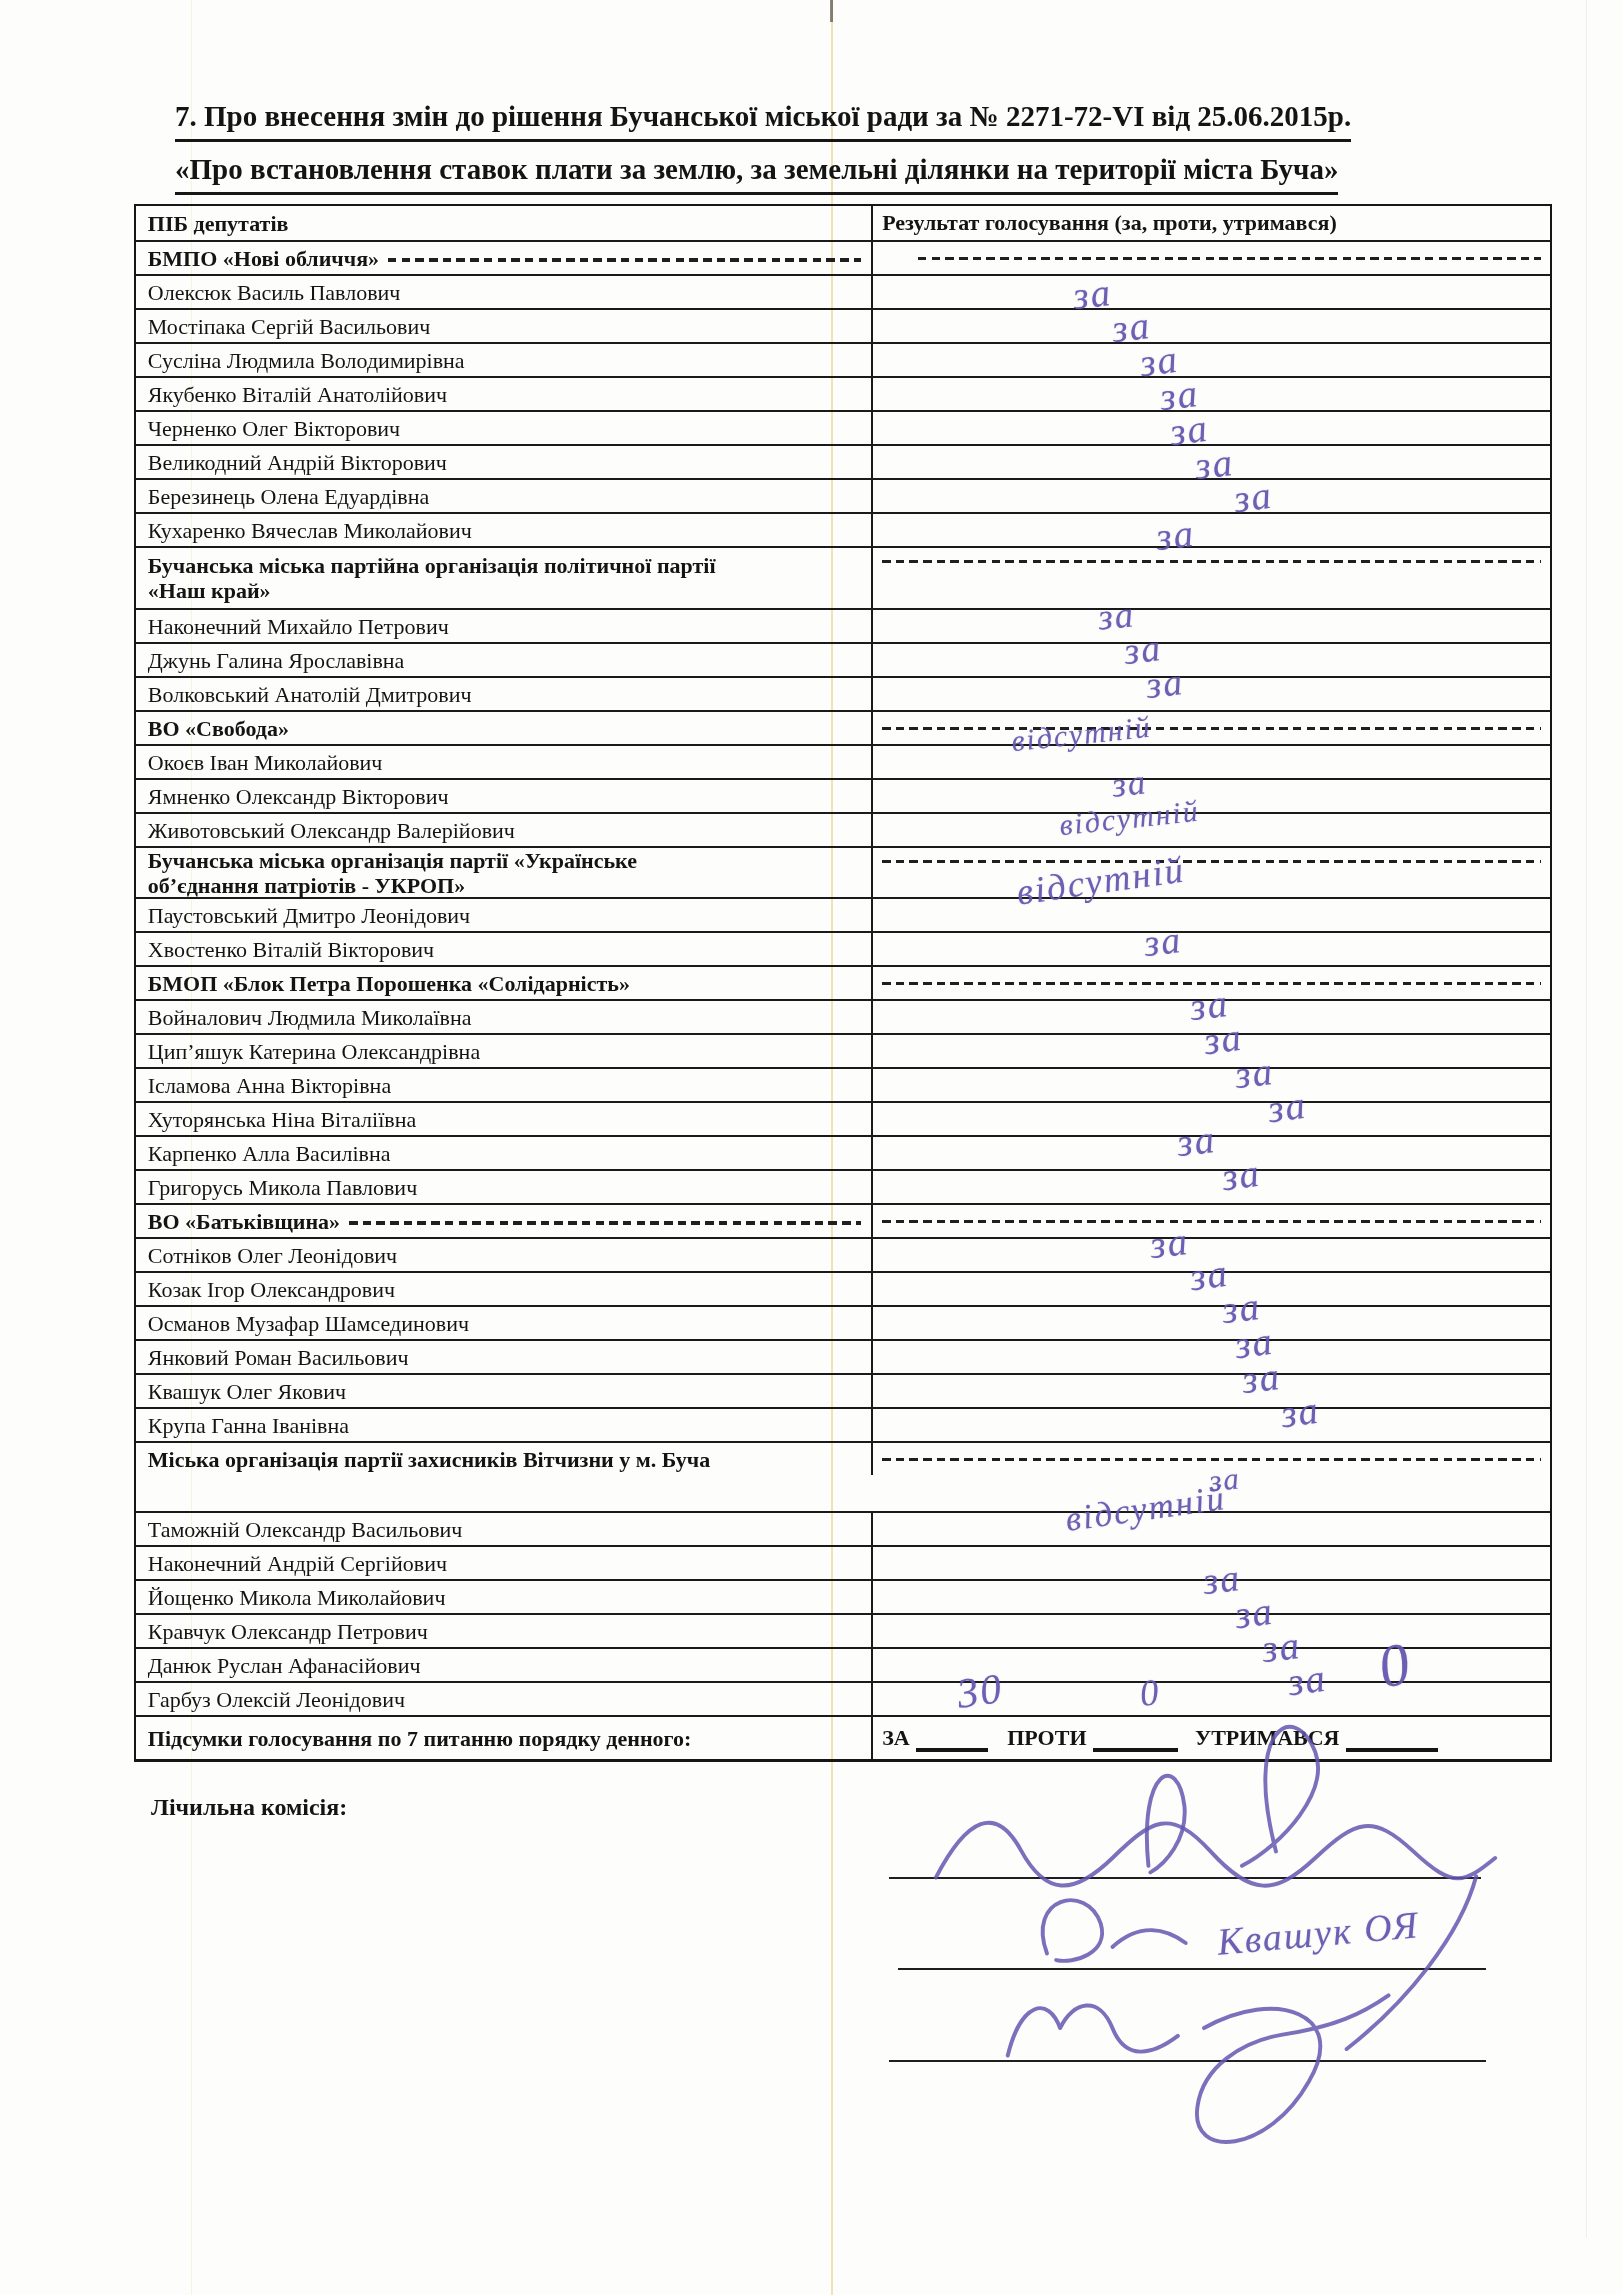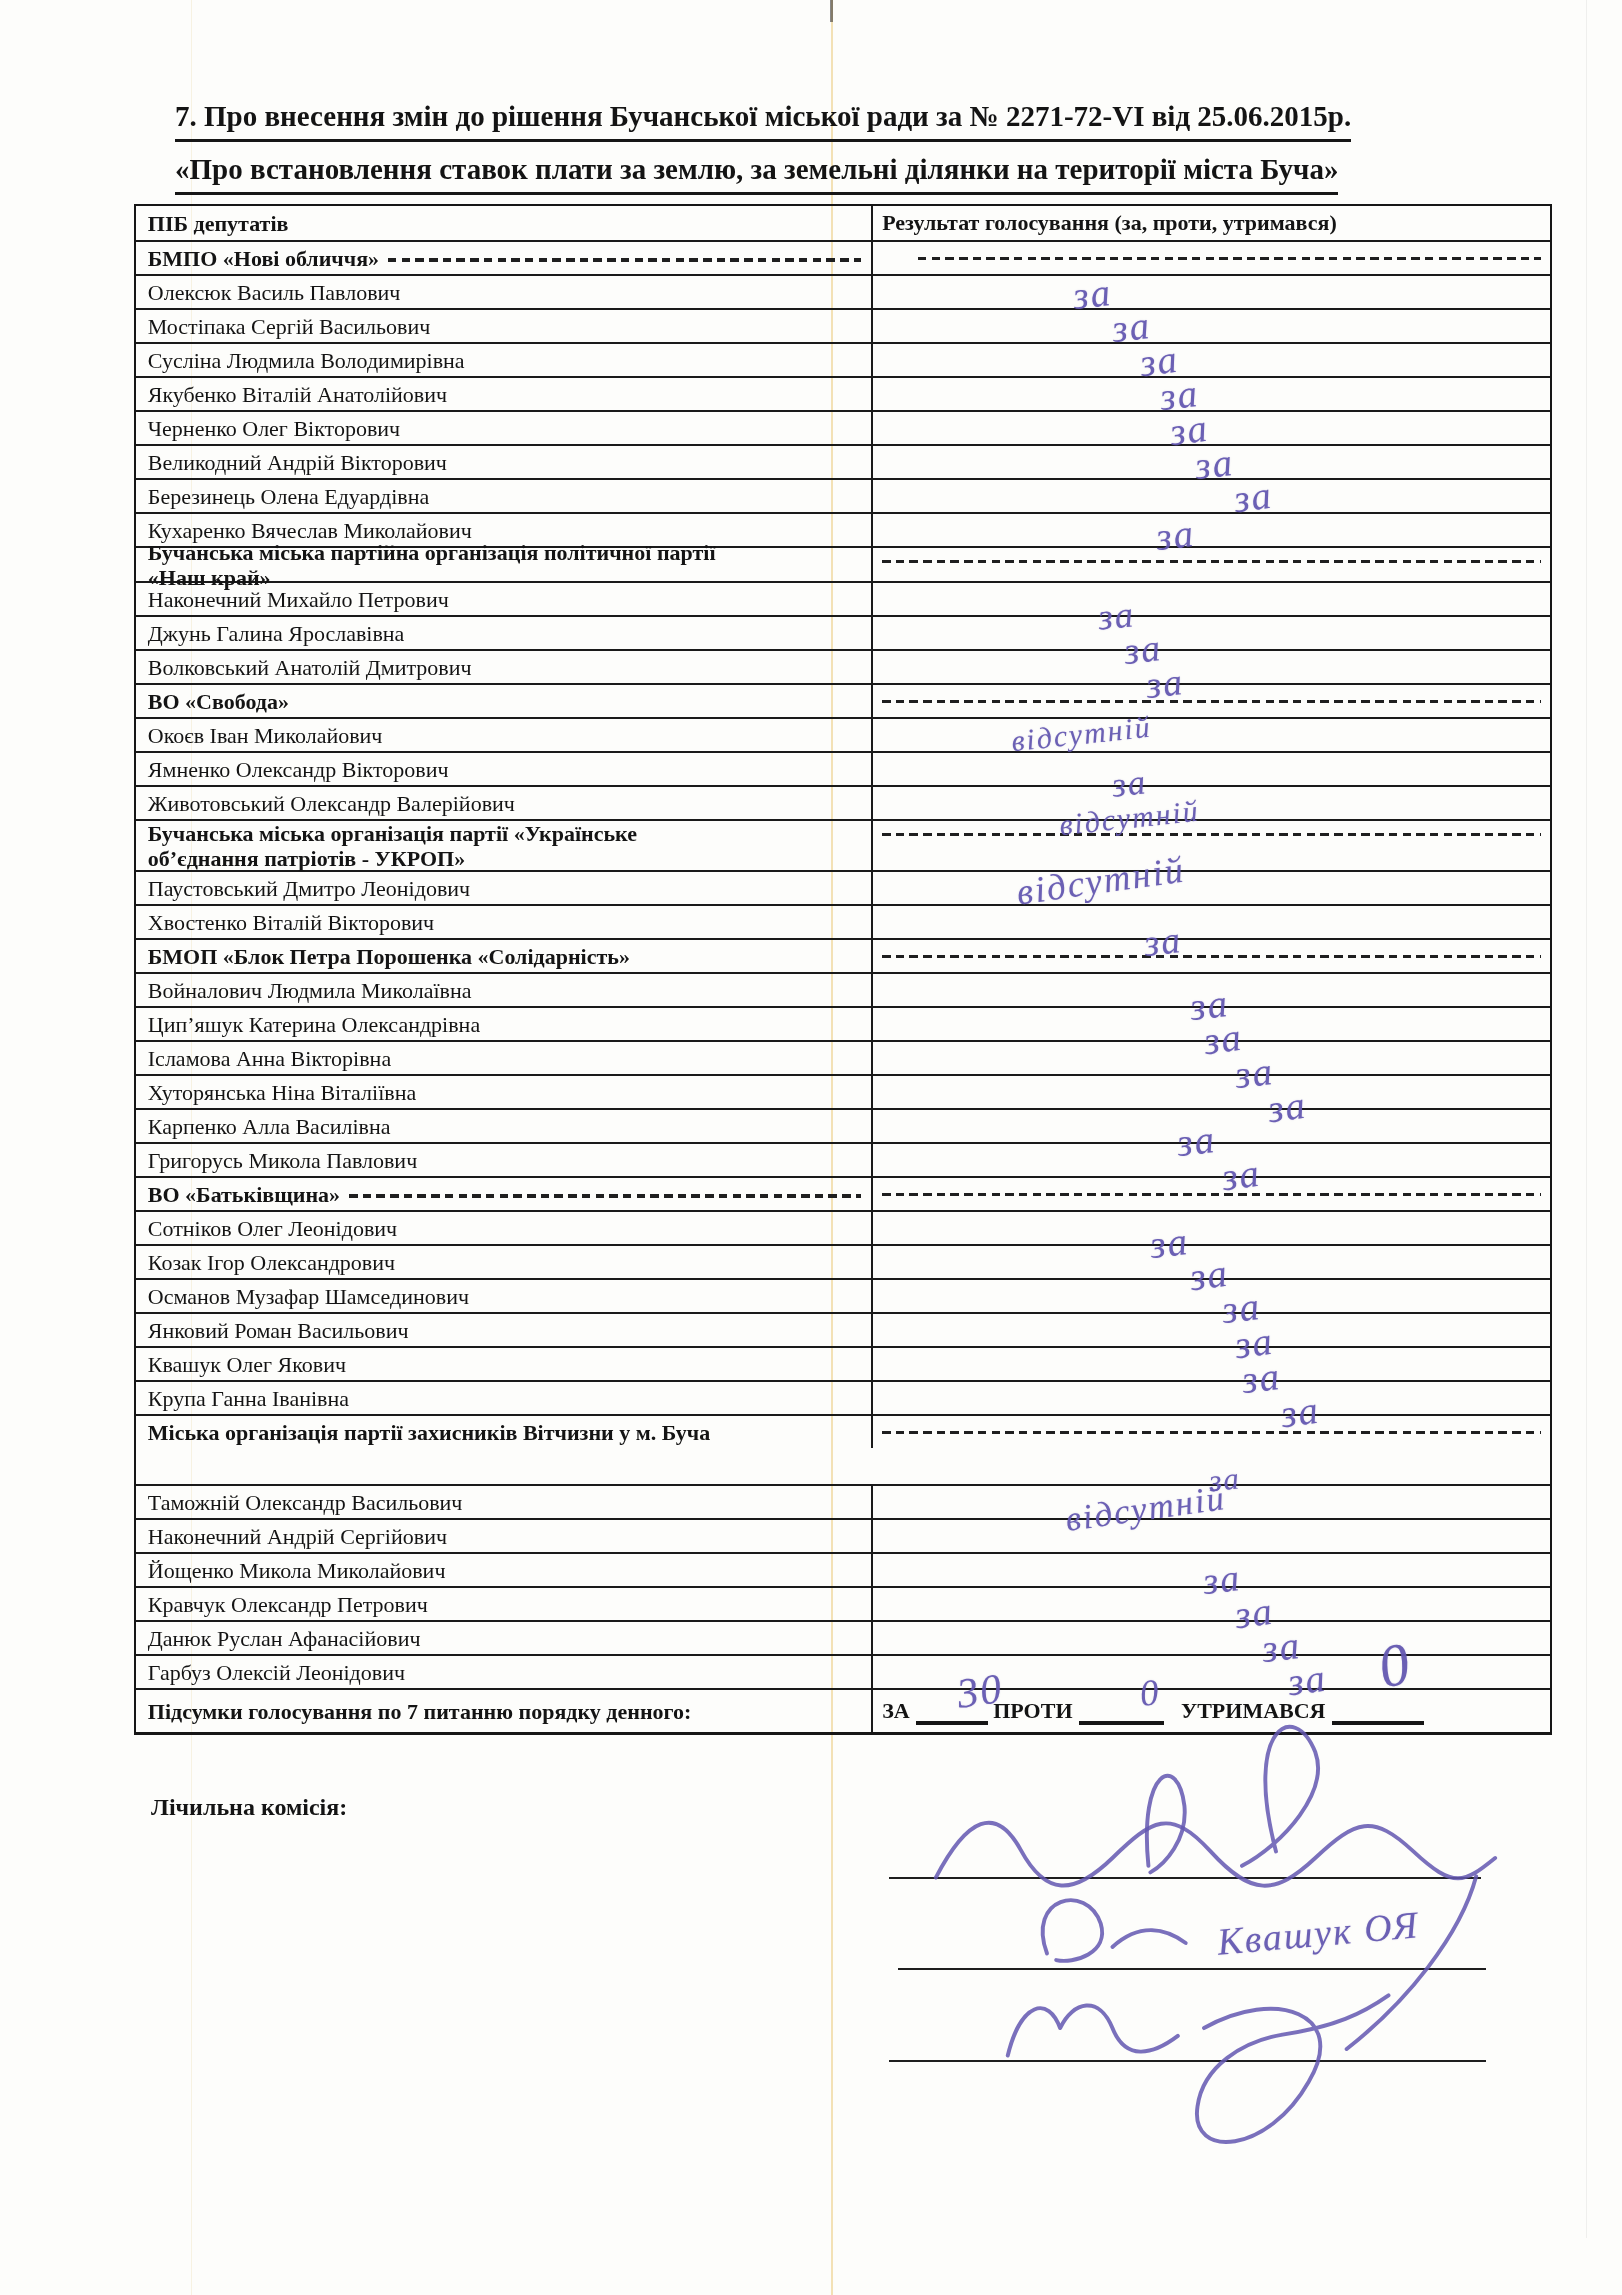--- a/index.html
+++ b/index.html
@@ -97,21 +97,21 @@
         <span>Березинець Олена Едуардівна</span>
       </div>
       <div class="cell-r"></div>
     </div>
     <div class="vrow" style="height: 34px;">
       <div class="cell-l">
         <span>Кухаренко Вячеслав Миколайович</span>
       </div>
       <div class="cell-r"></div>
     </div>
-    <div class="vrow" style="height: 35px;">
+    <div class="vrow" style="height: 62px;">
       <div class="cell-l bold pre"><span>Бучанська міська партійна організація політичної партії
 «Наш край»</span></div>
       <div class="cell-r">
         <div class="dashes dash-abs" style="top: 11.8px;"></div>
       </div>
     </div>
     <div class="vrow" style="height: 34px;">
       <div class="cell-l">
         <span>Наконечний Михайло Петрович</span>
       </div>
@@ -296,21 +296,21 @@
       <div class="cell-l">
         <span>Гарбуз Олексій Леонідович</span>
       </div>
       <div class="cell-r"></div>
     </div>
     <div class="vrow" style="height: 44px;">
       <div class="cell-l bold">Підсумки голосування по 7  питанню порядку денного:</div>
       <div class="cell-r bold">
         <span style="margin-right: 6.5px;">ЗА</span>
         <span class="uline" style="width: 72px;"></span>
-        <span style="margin-right: 6.5px; margin-left: 5px;">ПРОТИ</span>
+        <span style="margin-right: 6.5px; margin-left: 19px;">ПРОТИ</span>
         <span class="uline" style="width: 85px;"></span>
         <span style="margin-right: 6.5px; margin-left: 17px;">УТРИМАВСЯ</span>
         <span class="uline" style="width: 92px;"></span>
       </div>
     </div>
   </div>
 
 <div class="commission">Лічильна комісія:</div>
 
 <div class="sigline" style="left:889px;top:1877px;width:592px;"></div>

